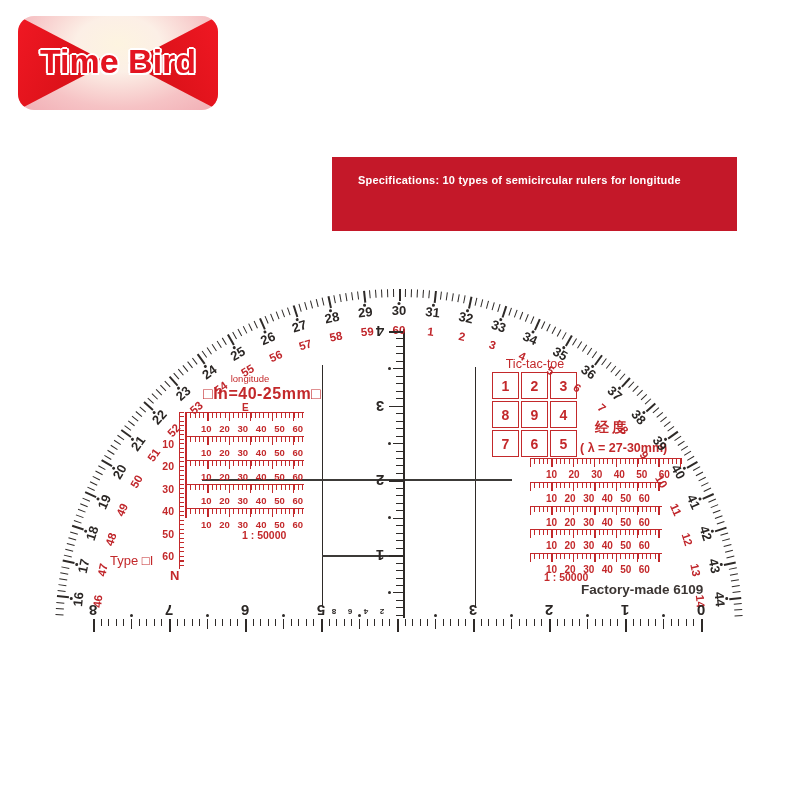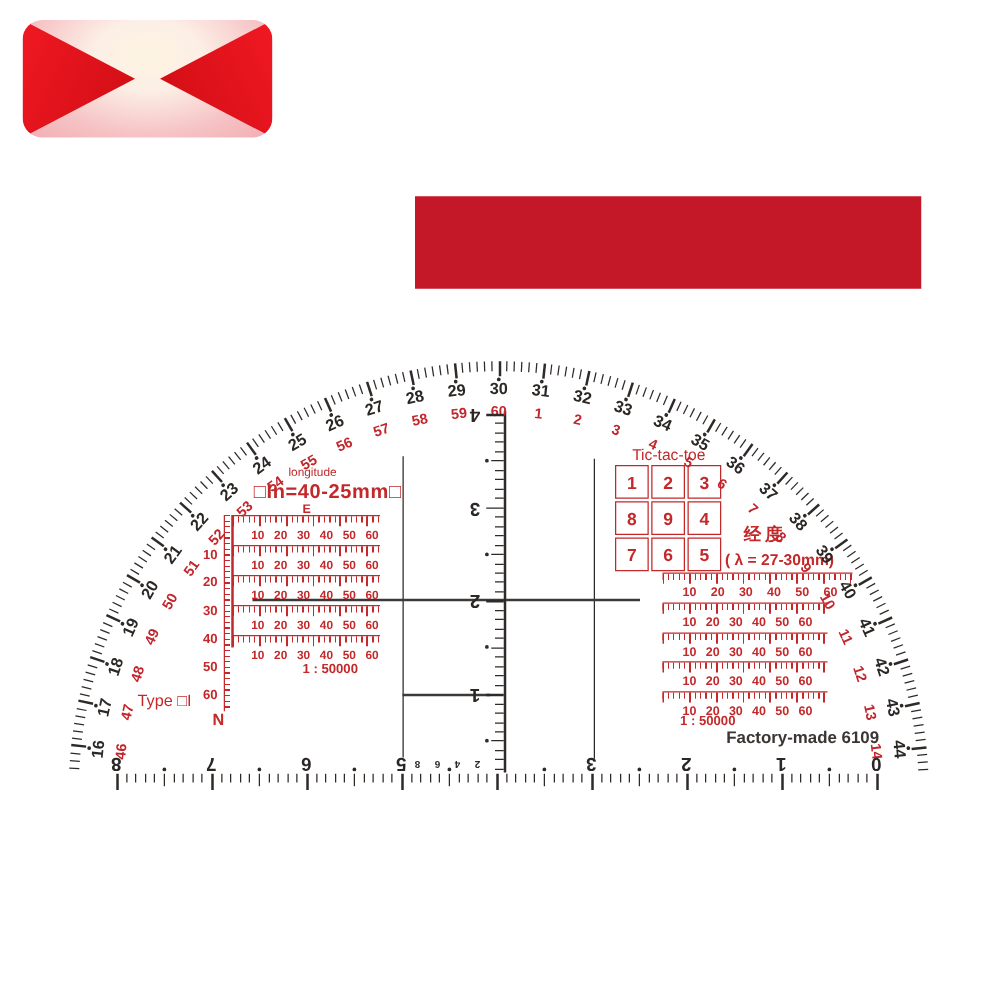--- a/index.html
+++ b/index.html
@@ -66,24 +66,26 @@
               font-size:14px; font-weight:bold; color:#c3292b; }
 </style>
 </head>
 <body>
 
 <div class="page">
 
   <div class="logo">
     <div class="logo-tri l"></div>
     <div class="logo-tri r"></div>
+    <div class="logo-text">Time Bird</div>
   </div>
 
 
   <div class="specbox">
+    <div class="spec1">Specifications: 10 types of semicircular rulers for longitude</div>
   </div>
 
   <div class="protractor" id="protractor">
 
     <div class="vline" style="left:321.5px;top:365px;width:1.5px;height:241px;"></div>
     <div class="vline" style="left:474.5px;top:367px;width:1.5px;height:240px;"></div>
     <div class="thinline" style="left:202px;top:479px;width:310px;height:2px;"></div>
     <div class="thinline" style="left:322px;top:555px;width:70px;height:1.5px;"></div>
     <div class="vline" style="left:403px;top:329px;width:2px;height:289px;"></div>
 

